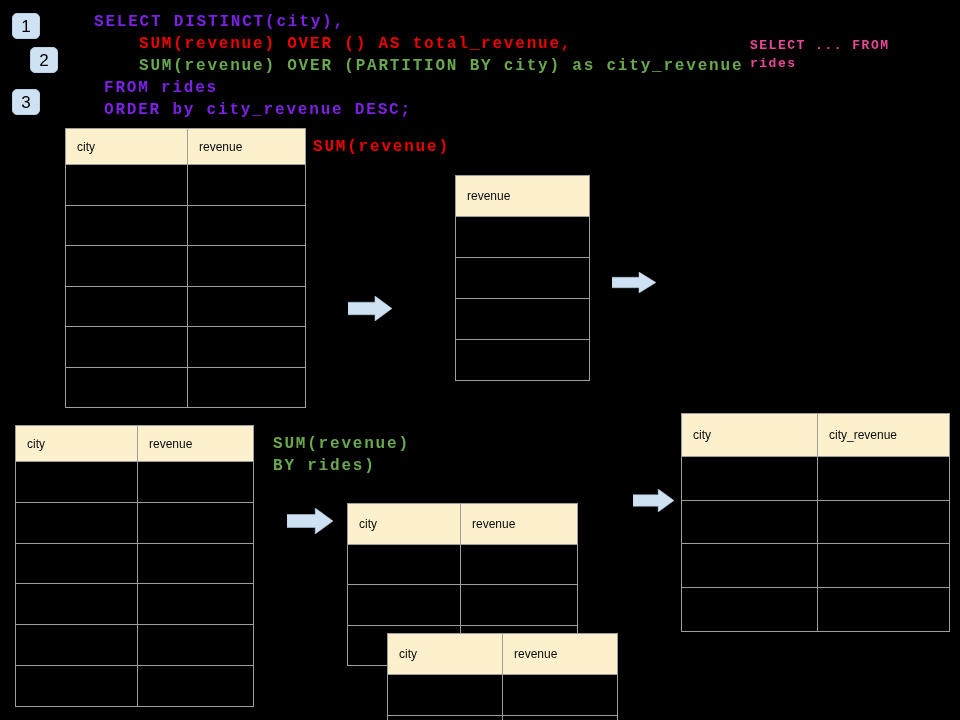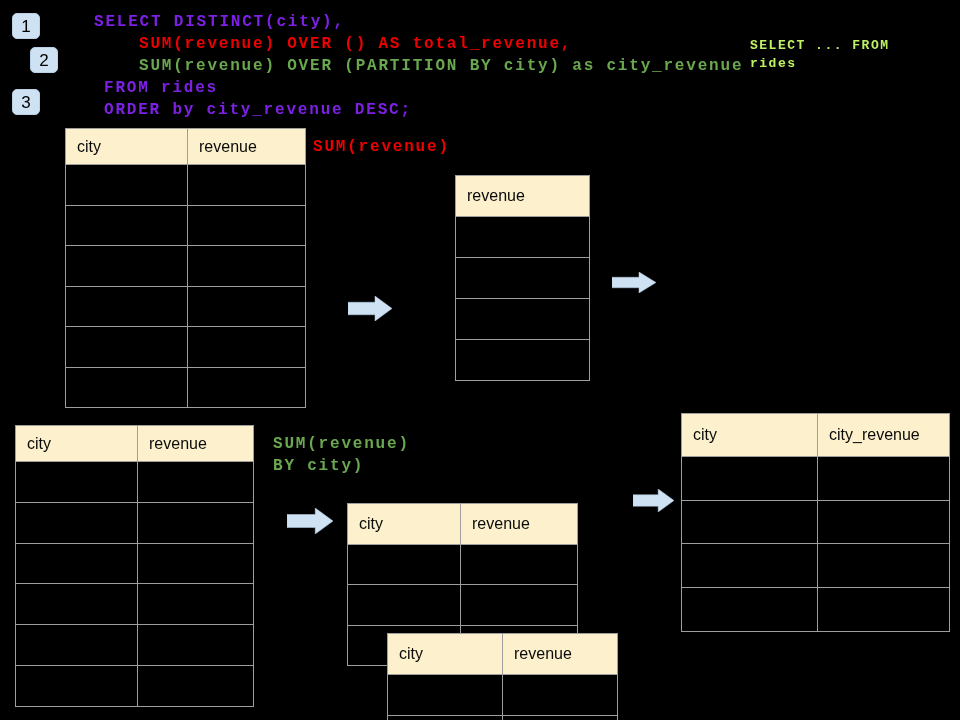--- a/index.html
+++ b/index.html
@@ -35,21 +35,21 @@
 
   .arrow{position:absolute;display:block;}
   .arrow path{fill:var(--arrow);stroke:#b5cde4;stroke-width:0.5;}
   .arrow-1{left:348px;top:296px;width:44px;height:25px}
   .arrow-2{left:612px;top:272px;width:44px;height:21px}
   .arrow-3{left:287px;top:508px;width:46px;height:26px}
   .arrow-4{left:633px;top:489px;width:41px;height:23px}
 
   table.tbl{position:absolute;border-collapse:collapse;table-layout:fixed;background:#000;}
   .tbl th{
-    background:var(--header-bg);color:#0a0a0a;font-weight:400;font-size:16px;
+    background:var(--header-bg);color:#0a0a0a;font-weight:400;font-size:12px;
     text-align:left;padding:0 5px 0 11px;border:1px solid var(--grid);
   }
   .tbl td{border:1px solid var(--grid);padding:0;}
 
   .tbl-a{left:65px;top:128px;width:240px}
   .tbl-a th{height:36px} .tbl-a td{height:40.5px}
   .tbl-a col:nth-child(1){width:122px} .tbl-a col:nth-child(2){width:118px}
 
   .tbl-b{left:455px;top:175px;width:135px}
   .tbl-b th{height:41px} .tbl-b td{height:41px}
@@ -71,23 +71,23 @@
   .tbl-f col:nth-child(1){width:136px} .tbl-f col:nth-child(2){width:132px}
 </style>
 </head>
 <body>
 
 <div class="badge badge-1">1</div>
 <div class="badge badge-2">2</div>
 <div class="badge badge-3">3</div>
 
 <div class="code sql-code"><div class="indent-0" style="color: rgb(124, 33, 227);">SELECT DISTINCT(city),</div><div class="indent-2" style="color: rgb(237, 0, 0);">SUM(revenue) OVER () AS total_revenue,</div><div class="indent-2" style="color: rgb(106, 168, 79);">SUM(revenue) OVER (PARTITION BY city) as city_revenue</div><div class="indent-1" style="color: rgb(124, 33, 227);">FROM rides</div><div class="indent-1" style="color: rgb(124, 33, 227);">ORDER by city_revenue DESC;</div></div>
-<div class="code side-note" style="color: #bef264;"><div>SELECT ... FROM</div><div>rides</div></div>
+<div class="code side-note" style="color: #ec4899;"><div>SELECT ... FROM</div><div>rides</div></div>
 <div class="code label-total" style="color: rgb(237, 0, 0);"><div>SUM(revenue)</div></div>
-<div class="code label-partition" style="color: rgb(106, 168, 79);"><div>SUM(revenue)</div><div>BY city)</div></div>
+<div class="code label-partition" style="color: rgb(106, 168, 79);"><div>SUM(revenue)</div><div>BY rides)</div></div>
 
 <table class="tbl tbl-a">
     <colgroup>
       <col>
       <col>
     </colgroup>
     <thead>
       <tr>
         <th>city</th>
         <th>revenue</th>

